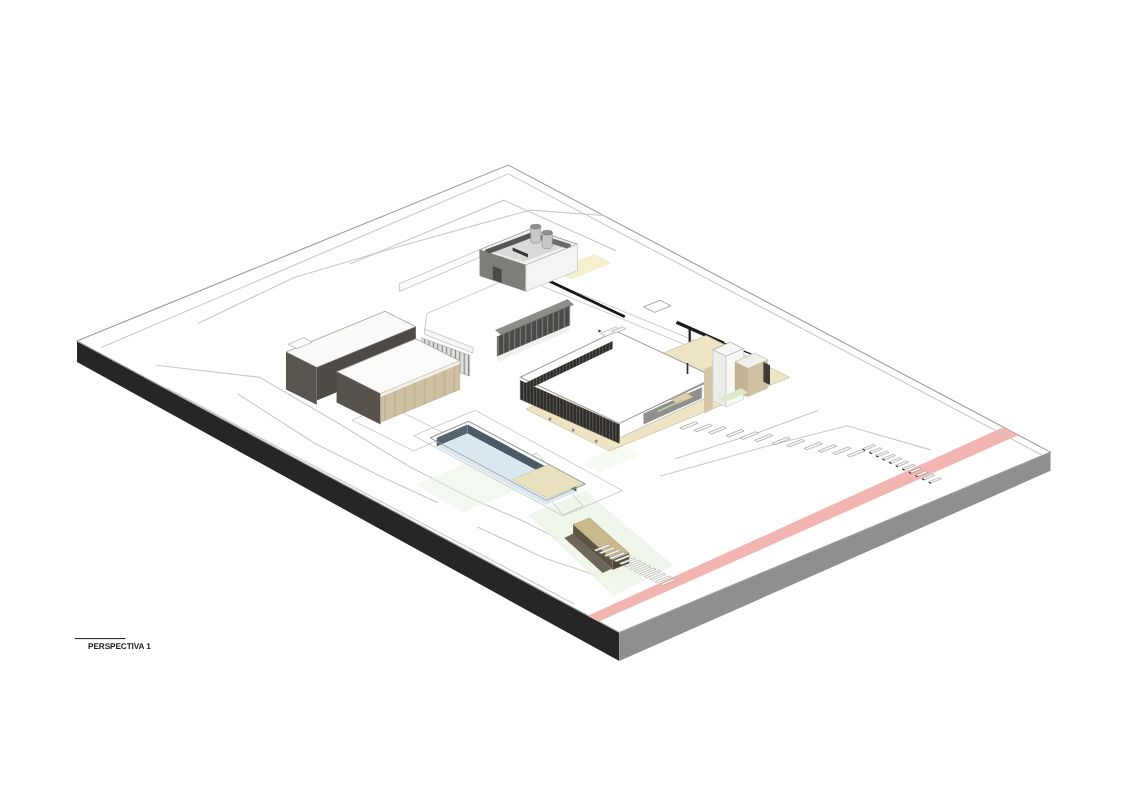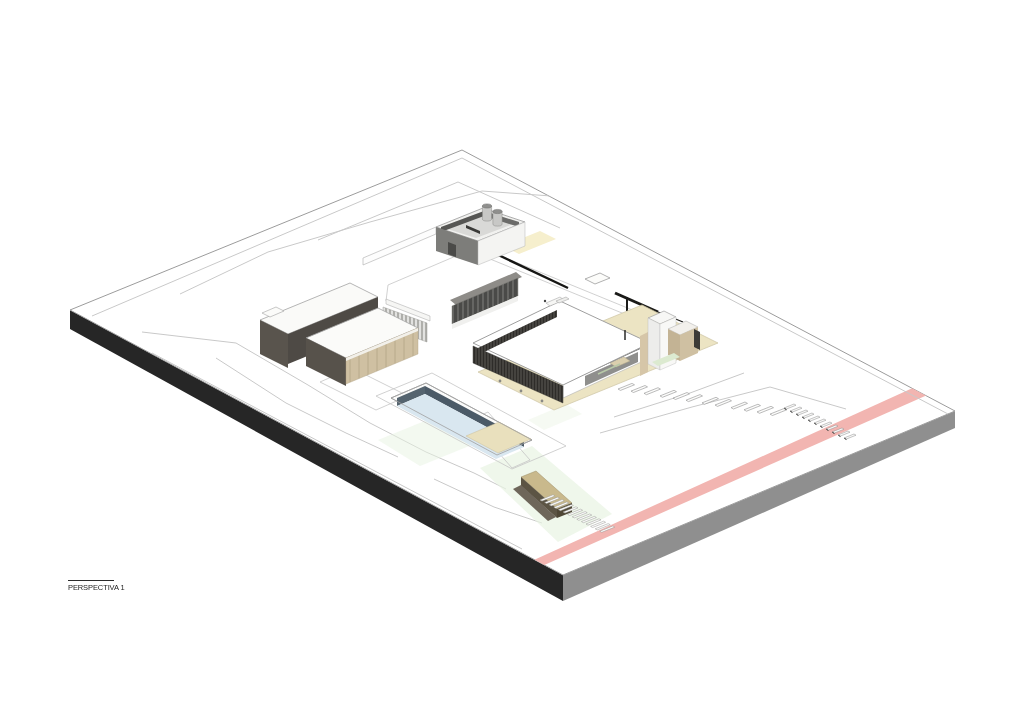--- a/index.html
+++ b/index.html
@@ -1,22 +1,22 @@
 <!DOCTYPE html>
 <html style="--page-bg: #ffffff; --plate-side-dark: #262626; --plate-side-gray: #8f8f8f; --road-pink: #f2b5b1; --contour-line: #c9c9c9; --wall-dark: #57524b; --wall-tan: #cfc0a2; --terrace-beige: #ece4c3; --louver-dark: #2e2c29; --glass-dark: #4a4a48; --pool-wall: #4b5a67; --pool-water: #d9e7f0; --deck-beige: #e9e0bd; --green-tint: #e8f3e2; --stair-tan: #c9b98c; --stair-dark: #4f4736; --cream-patch: #f6efcd;"><head>
 <meta charset="utf-8">
 <style>
   html,body{margin:0;padding:0;background:#fff;}
   .canvas{position:relative;width:1024px;height:724px;background:var(--page-bg,#fff);overflow:hidden;
           font-family:"Liberation Sans",sans-serif;}
   svg{position:absolute;left:0;top:0;}
   .titleblock{position:absolute;left:68px;top:580px;}
   .titleblock .rule{width:46px;border-top:1.5px solid #2b2b2b;margin-bottom:1.5px;}
-  .titleblock .titletext{font-family:"Liberation Sans",sans-serif;font-size:7.5px;font-weight:normal;
-                         color:#1c1c1c;letter-spacing:-0.1px;white-space:nowrap;}
+  .titleblock .titletext{font-family:"Liberation Sans",sans-serif;font-size:7.5px;font-weight:bold;
+                         color:#1c1c1c;letter-spacing:-0.1px;white-space:nowrap;margin-left:12px;}
   
   .cSideDark{fill:var(--plate-side-dark,#262626);}
   .cSideGray{fill:var(--plate-side-gray,#8f8f8f);}
   .cRoad{fill:var(--road-pink,#f2b5b1);}
   .cContour{stroke:var(--contour-line,#c9c9c9);fill:none;stroke-width:1;}
   .cWallDark{fill:var(--wall-dark,#57524b);}
   .cTerrace{fill:var(--terrace-beige,#ece4c3);}
   .cGreen{fill:var(--green-tint,#e8f3e2);}
   .cPoolWall{fill:var(--pool-wall,#4b5a67);}
   .cWater{fill:var(--pool-water,#d9e7f0);}

